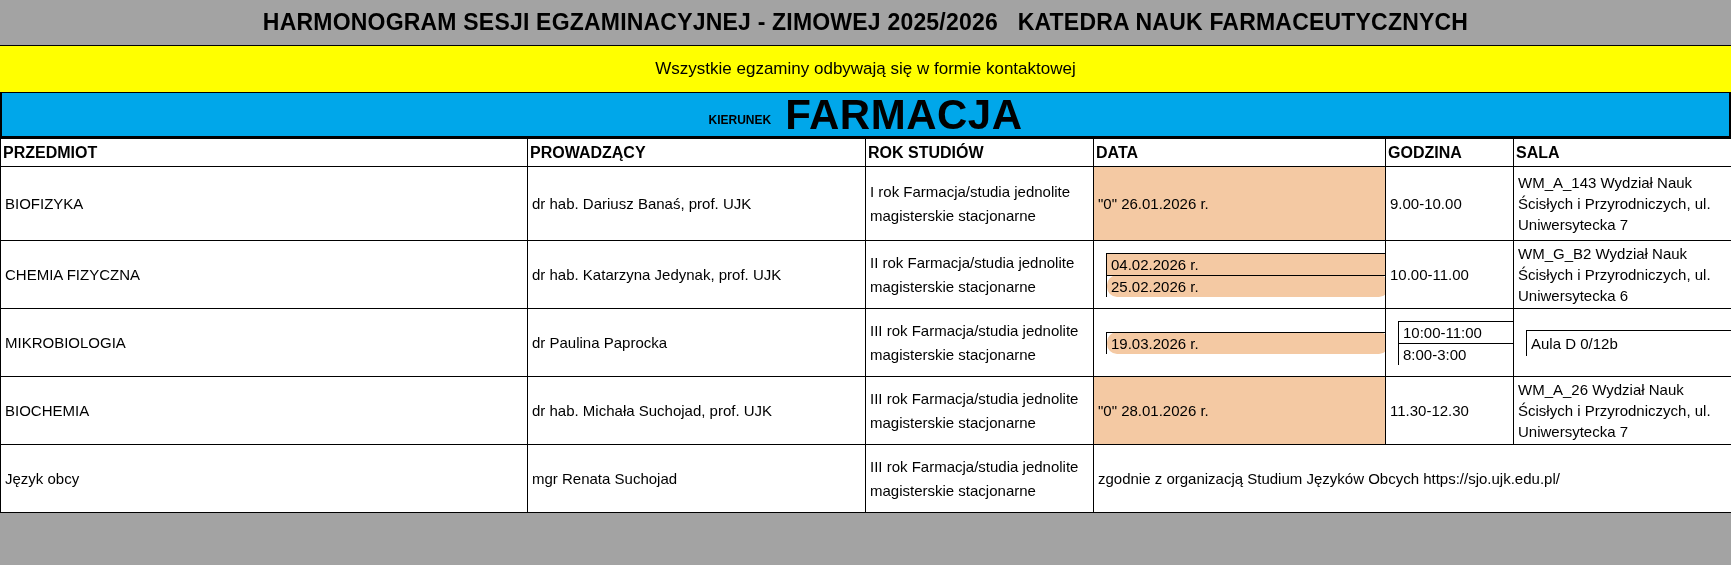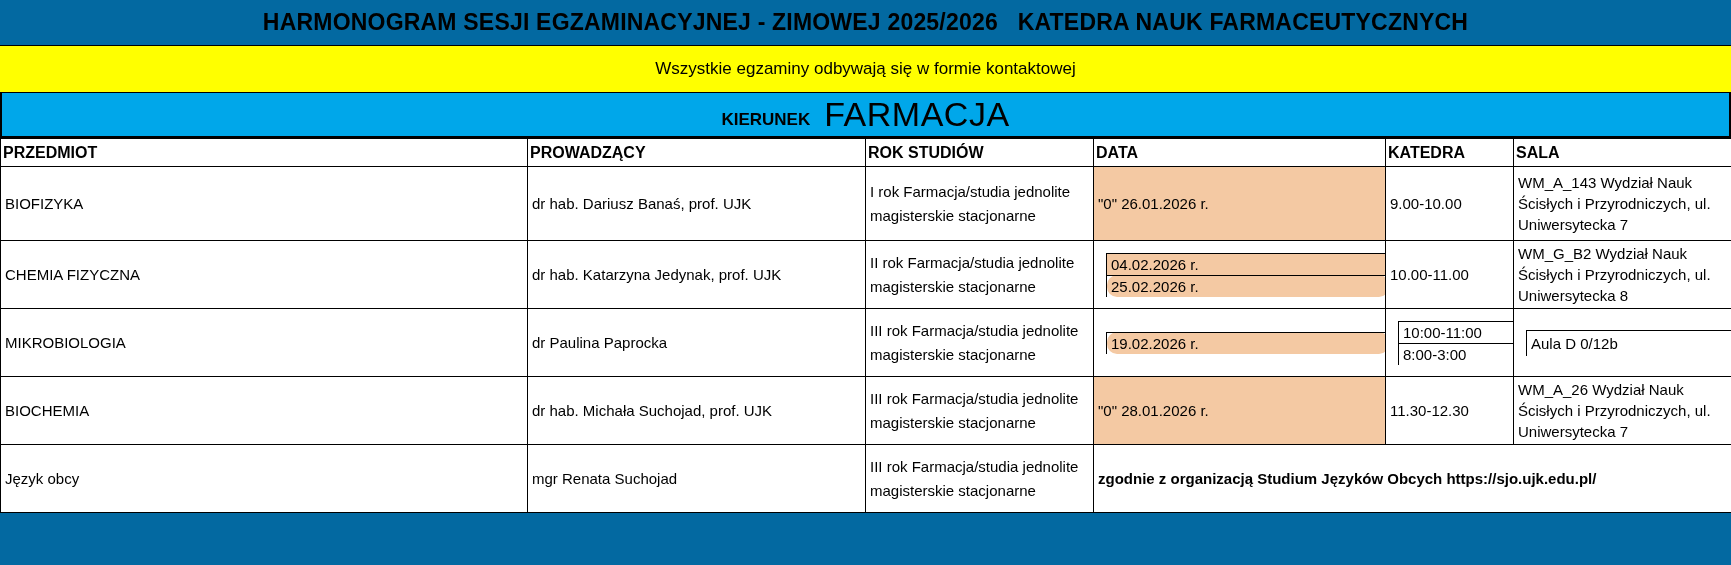--- a/index.html
+++ b/index.html
@@ -6,21 +6,21 @@
   html, body {
     margin: 0;
     padding: 0;
     background: #ffffff;
     font-family: "Liberation Sans", sans-serif;
   }
   .page {
     width: 1731px;
     height: 565px;
     position: relative;
-    background: #0369a1;
+    background: #a3a3a3;
     overflow: hidden;
   }
   .title-bar {
     height: 45px;
     display: flex;
     align-items: center;
     justify-content: center;
     font-size: 23px;
     font-weight: bold;
     color: #000000;
@@ -43,29 +43,29 @@
     height: 45px;
     display: flex;
     align-items: center;
     justify-content: center;
     gap: 14px;
     border-bottom: 2px solid #000;
     border-left: 2px solid #000;
     border-right: 2px solid #000;
   }
   .blue-bar .kierunek {
-    font-size: 17px;
+    font-size: 12px;
     font-weight: bold;
     color: #000;
     position: relative;
     top: 5px;
   }
   .blue-bar .farmacja {
-    font-size: 34px;
-    font-weight: normal;
+    font-size: 42px;
+    font-weight: bold;
     color: #000;
     letter-spacing: 0.5px;
   }
   table.sched {
     border-collapse: collapse;
     width: 1731px;
     table-layout: fixed;
   }
   table.sched td, table.sched th {
     border: 1.5px solid #000;
@@ -102,21 +102,21 @@
     line-height: 1.4;
   }
   .przedmiot-cell {
     font-size: 15px;
   }
   .prowadzacy-cell {
     font-size: 16px;
   }
   .link-cell {
     color: #2b5fc9;
-    font-weight: bold;
+    font-weight: normal;
     font-size: 15px;
   }
   .nested {
     border-collapse: collapse;
     width: 100%;
     height: 100%;
     table-layout: fixed;
     margin-left: 8px;
   }
   .nested td {
@@ -152,21 +152,21 @@
       <col class="col-data">
       <col class="col-godzina">
       <col class="col-sala">
     </colgroup>
     <thead>
       <tr>
         <th>PRZEDMIOT</th>
         <th>PROWADZĄCY</th>
         <th>ROK STUDIÓW</th>
         <th>DATA</th>
-        <th>KATEDRA</th>
+        <th>GODZINA</th>
         <th>SALA</th>
       </tr>
     </thead>
     <tbody>
 
       <tr style="height:74px;">
         <td class="przedmiot-cell">BIOFIZYKA</td>
         <td class="prowadzacy-cell">dr hab. Dariusz Banaś, prof. UJK</td>
         <td class="rok-cell">I rok Farmacja/studia jednolite magisterskie stacjonarne</td>
         <td class="date-cell">"0" 26.01.2026 r.</td>
@@ -184,32 +184,32 @@
                 <tr>
                   <td class="date-cell">04.02.2026 r.</td>
                 </tr>
             <tr>
                   <td class="date-cell">25.02.2026 r.</td>
                 </tr>
           </tbody>
             </table>
         </td>
         <td>10.00-11.00</td>
-        <td class="sala-cell">WM_G_B2 Wydział Nauk Ścisłych i Przyrodniczych, ul. Uniwersytecka 8</td>
+        <td class="sala-cell">WM_G_B2 Wydział Nauk Ścisłych i Przyrodniczych, ul. Uniwersytecka 6</td>
       </tr>
 
       <tr style="height:68px;">
         <td class="przedmiot-cell">MIKROBIOLOGIA</td>
         <td class="prowadzacy-cell">dr Paulina Paprocka</td>
         <td class="rok-cell">III rok Farmacja/studia jednolite magisterskie stacjonarne</td>
         <td class="nopad">
           <table class="nested">
             <tbody>
             <tr>
-                  <td class="date-cell">19.02.2026 r.</td>
+                  <td class="date-cell">19.03.2026 r.</td>
                 </tr>
           </tbody>
             </table>
         </td>
         <td class="nopad">
           <table class="nested">
             <tbody>
                 <tr>
                   <td>10:00-11:00</td>
                 </tr>

